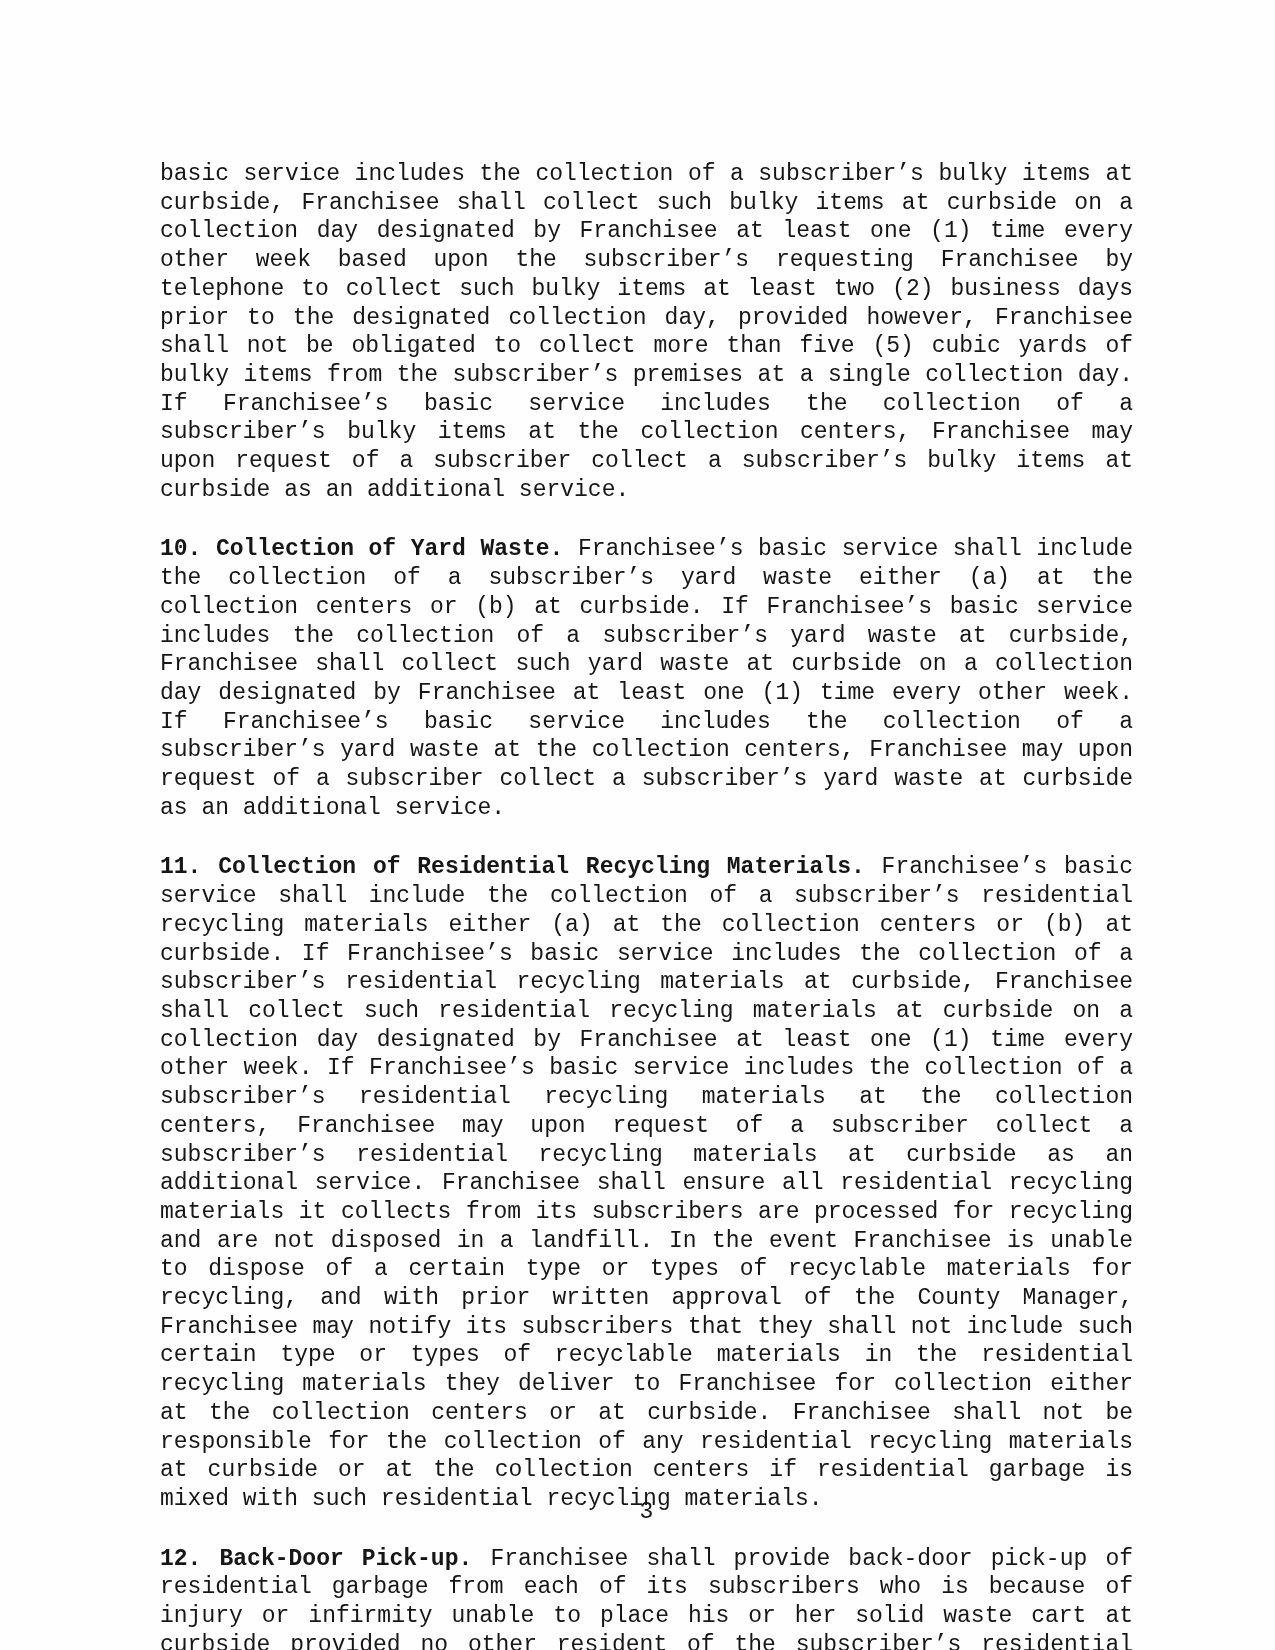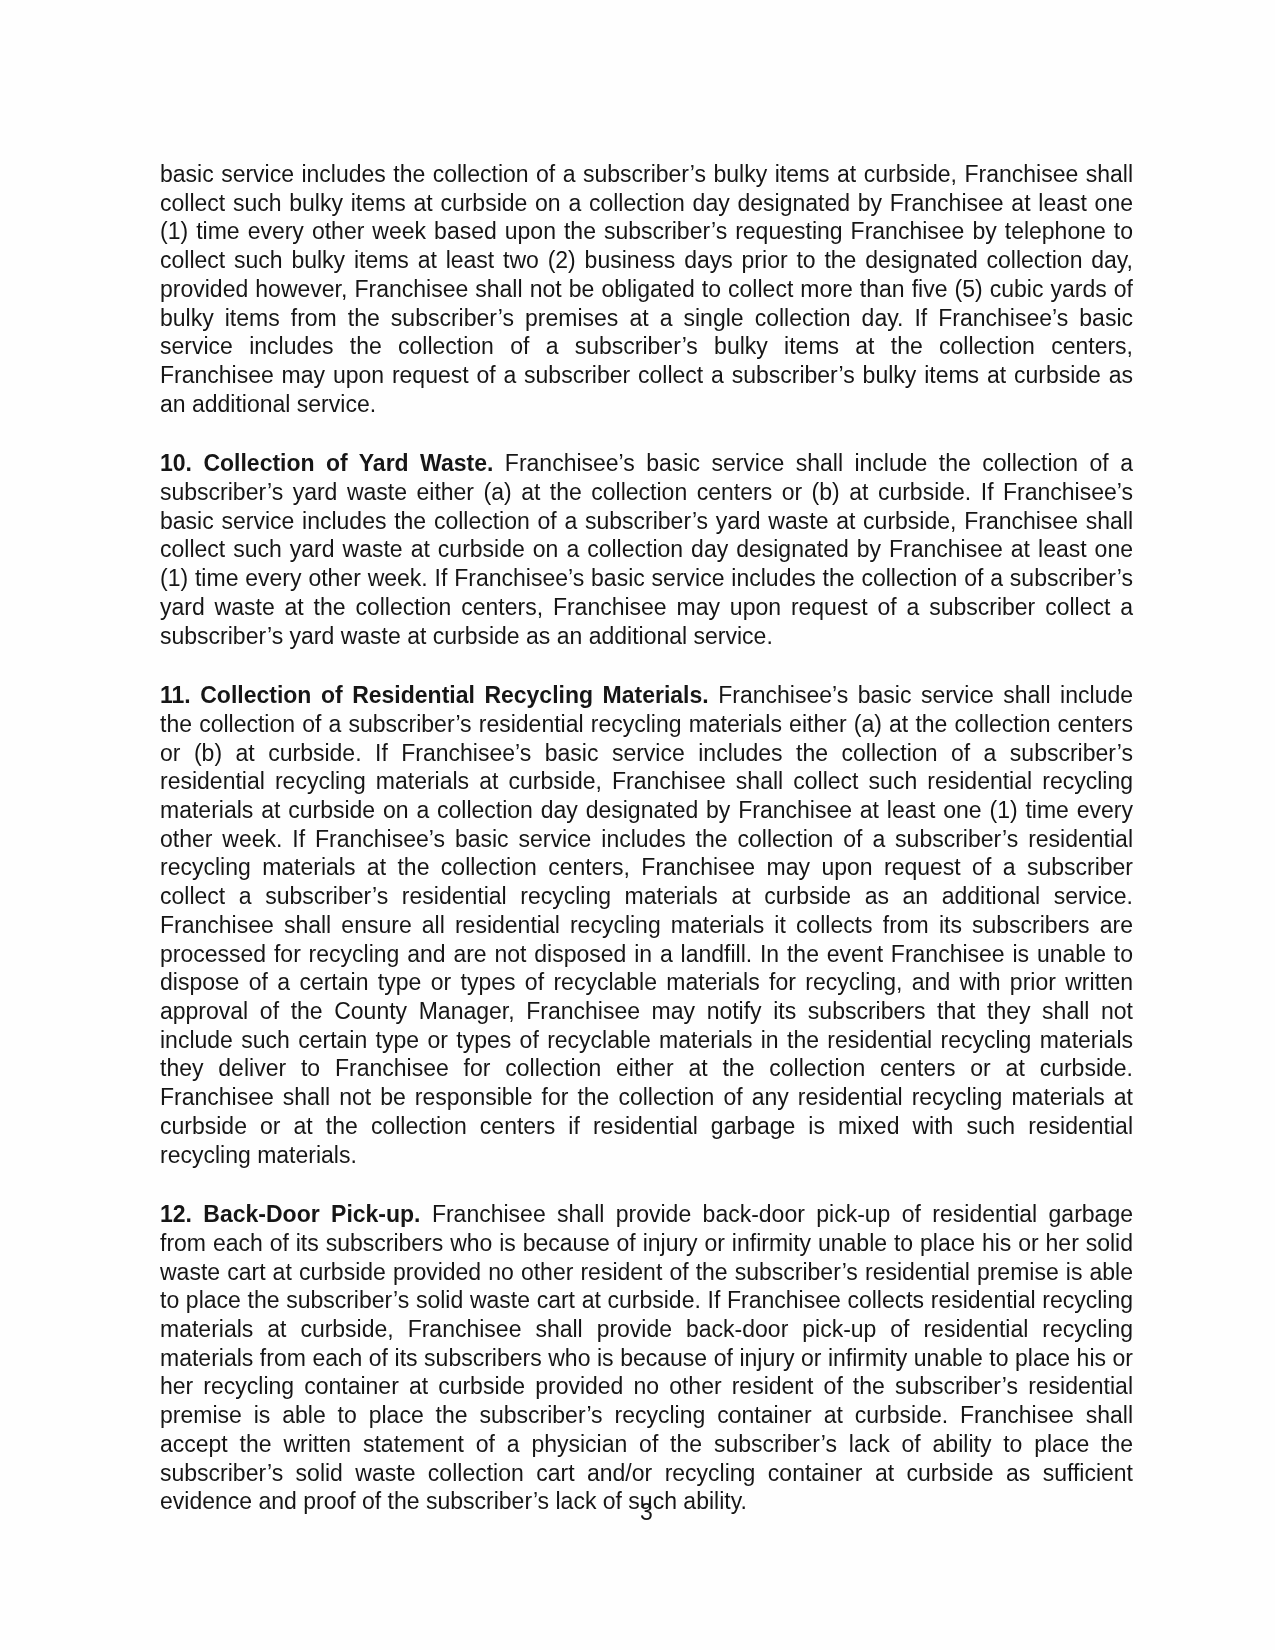--- a/index.html
+++ b/index.html
@@ -5,21 +5,21 @@
   html, body {
     margin: 0;
     padding: 0;
     background: #ffffff;
   }
   .page {
     position: relative;
     width: 1275px;
     height: 1650px;
     background: #fefefe;
-    font-family: Liberation Sans, sans-serif;
+    font-family: Liberation Mono, monospace;
     color: #161616;
     overflow: hidden;
   }
   .textblock {
     position: absolute;
     left: 160px;
     top: 160px;
     width: 973px;
     font-size: 23px;
     line-height: 28.7px;

